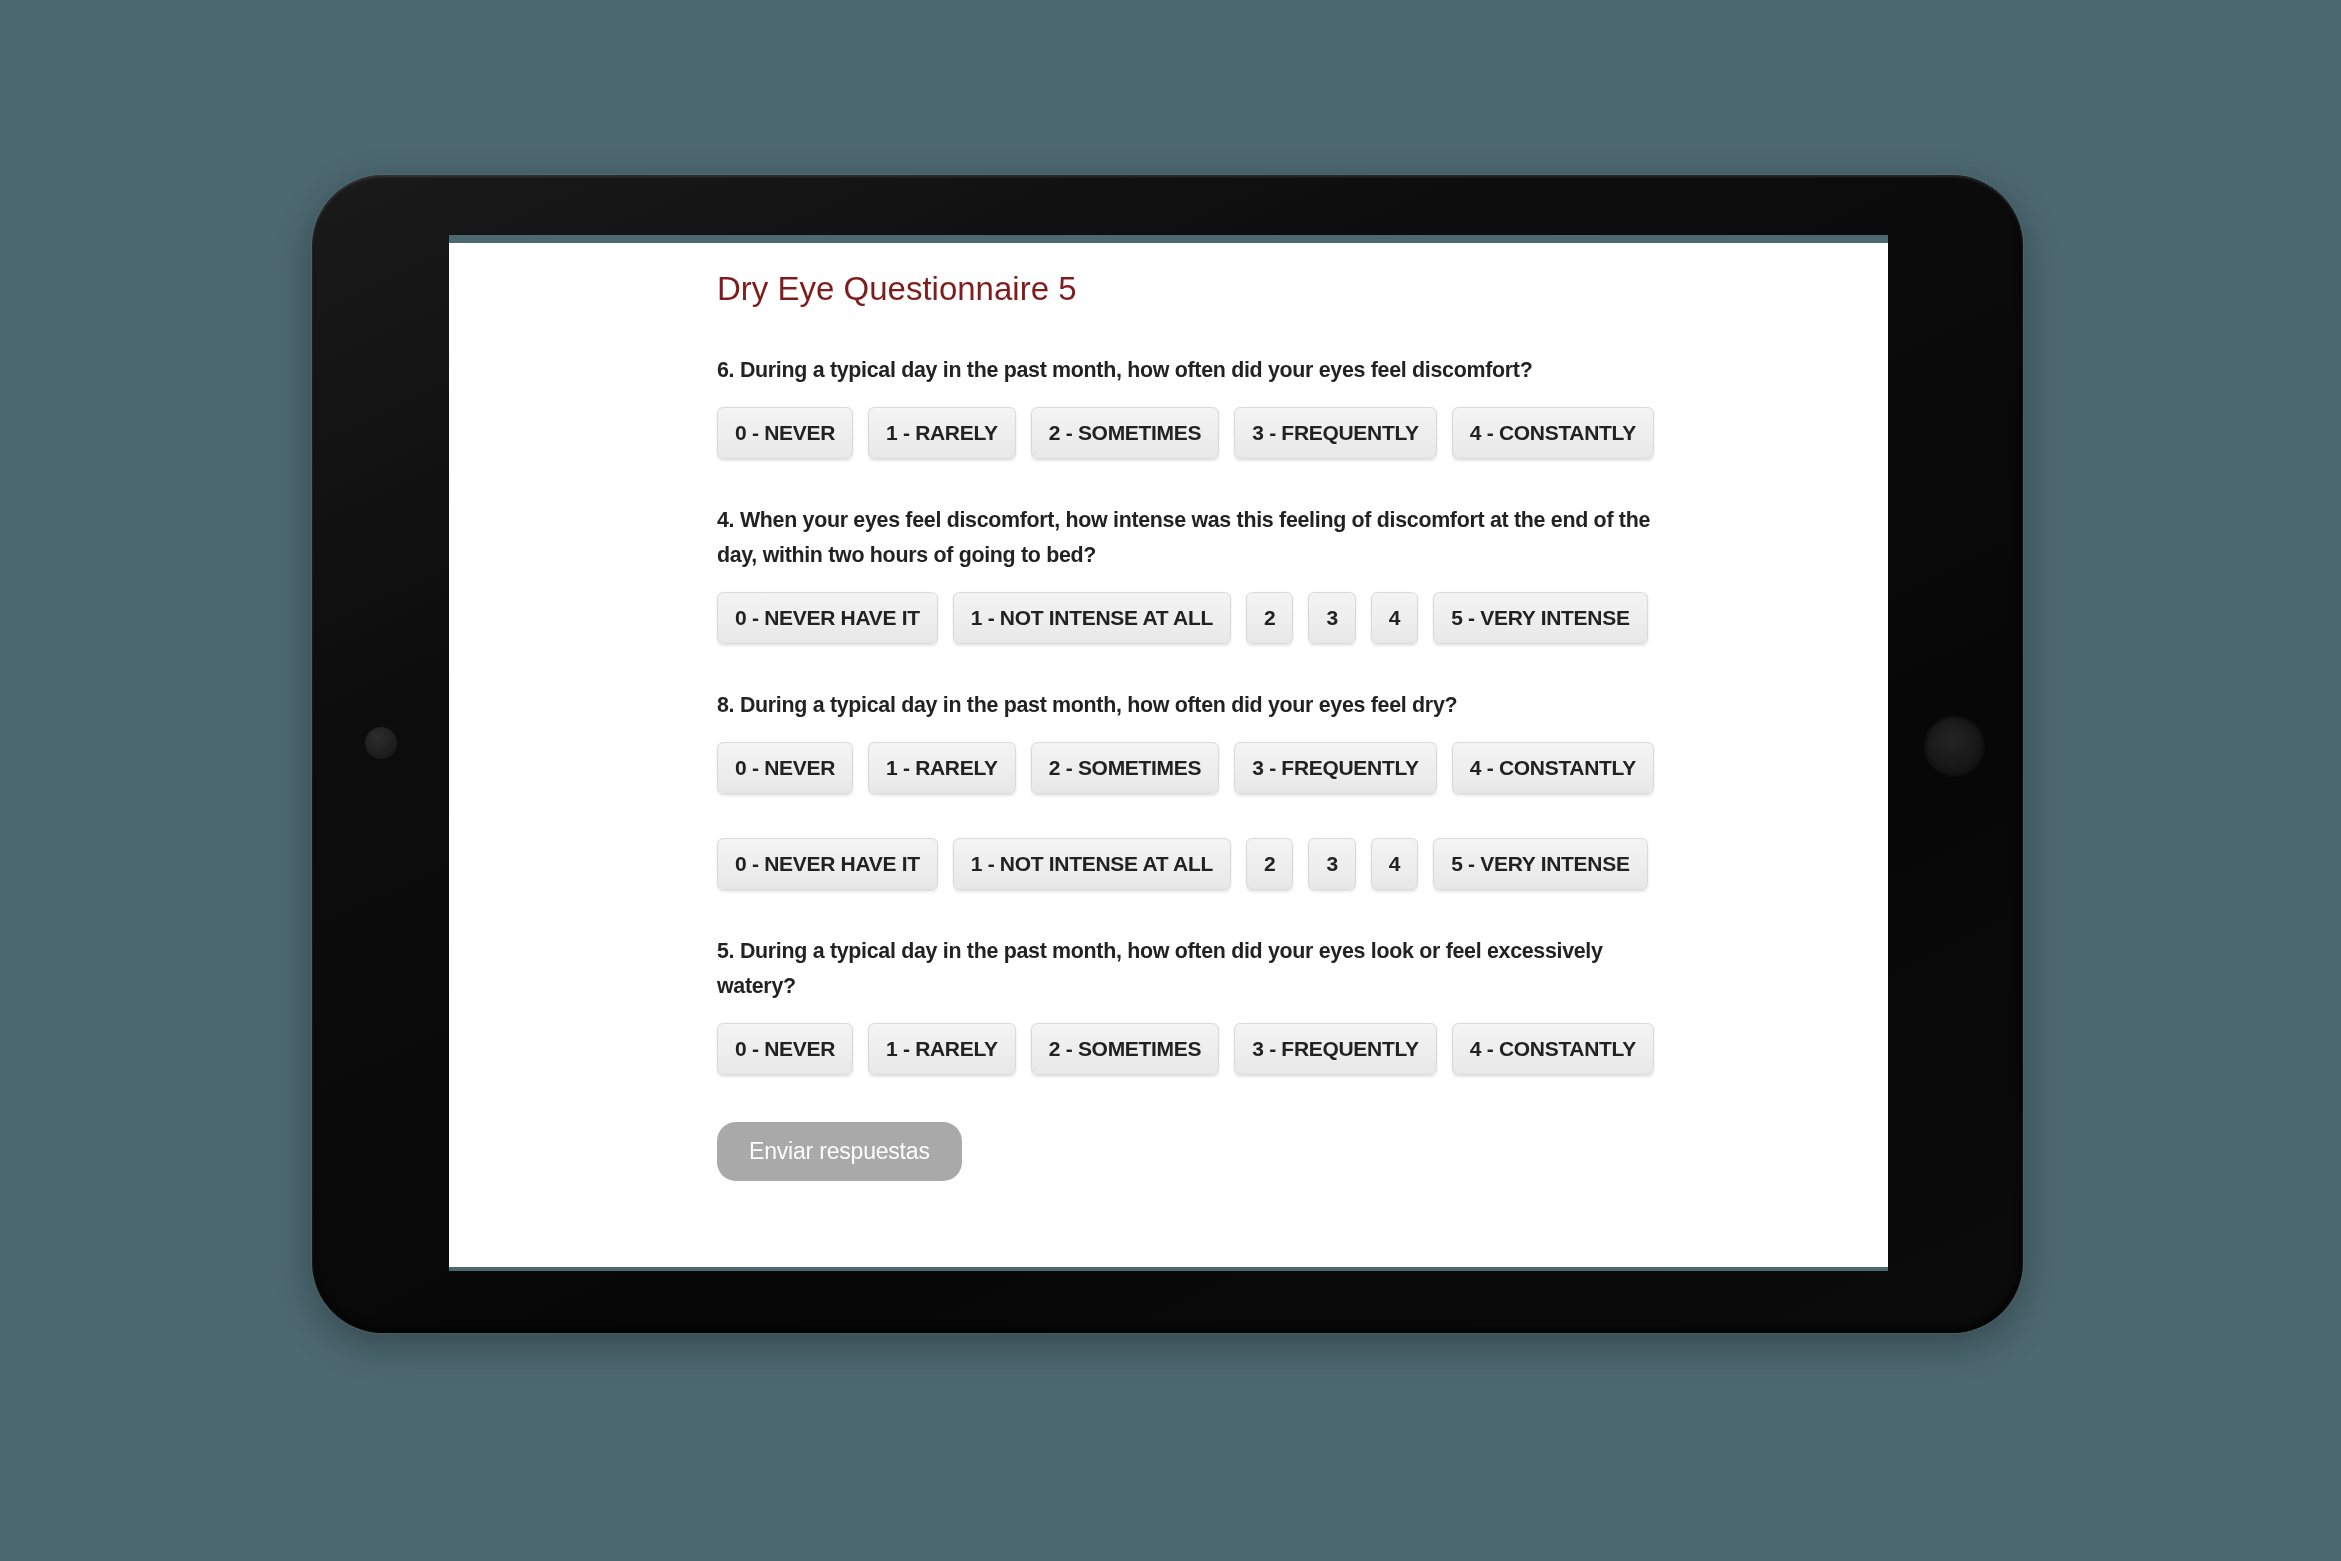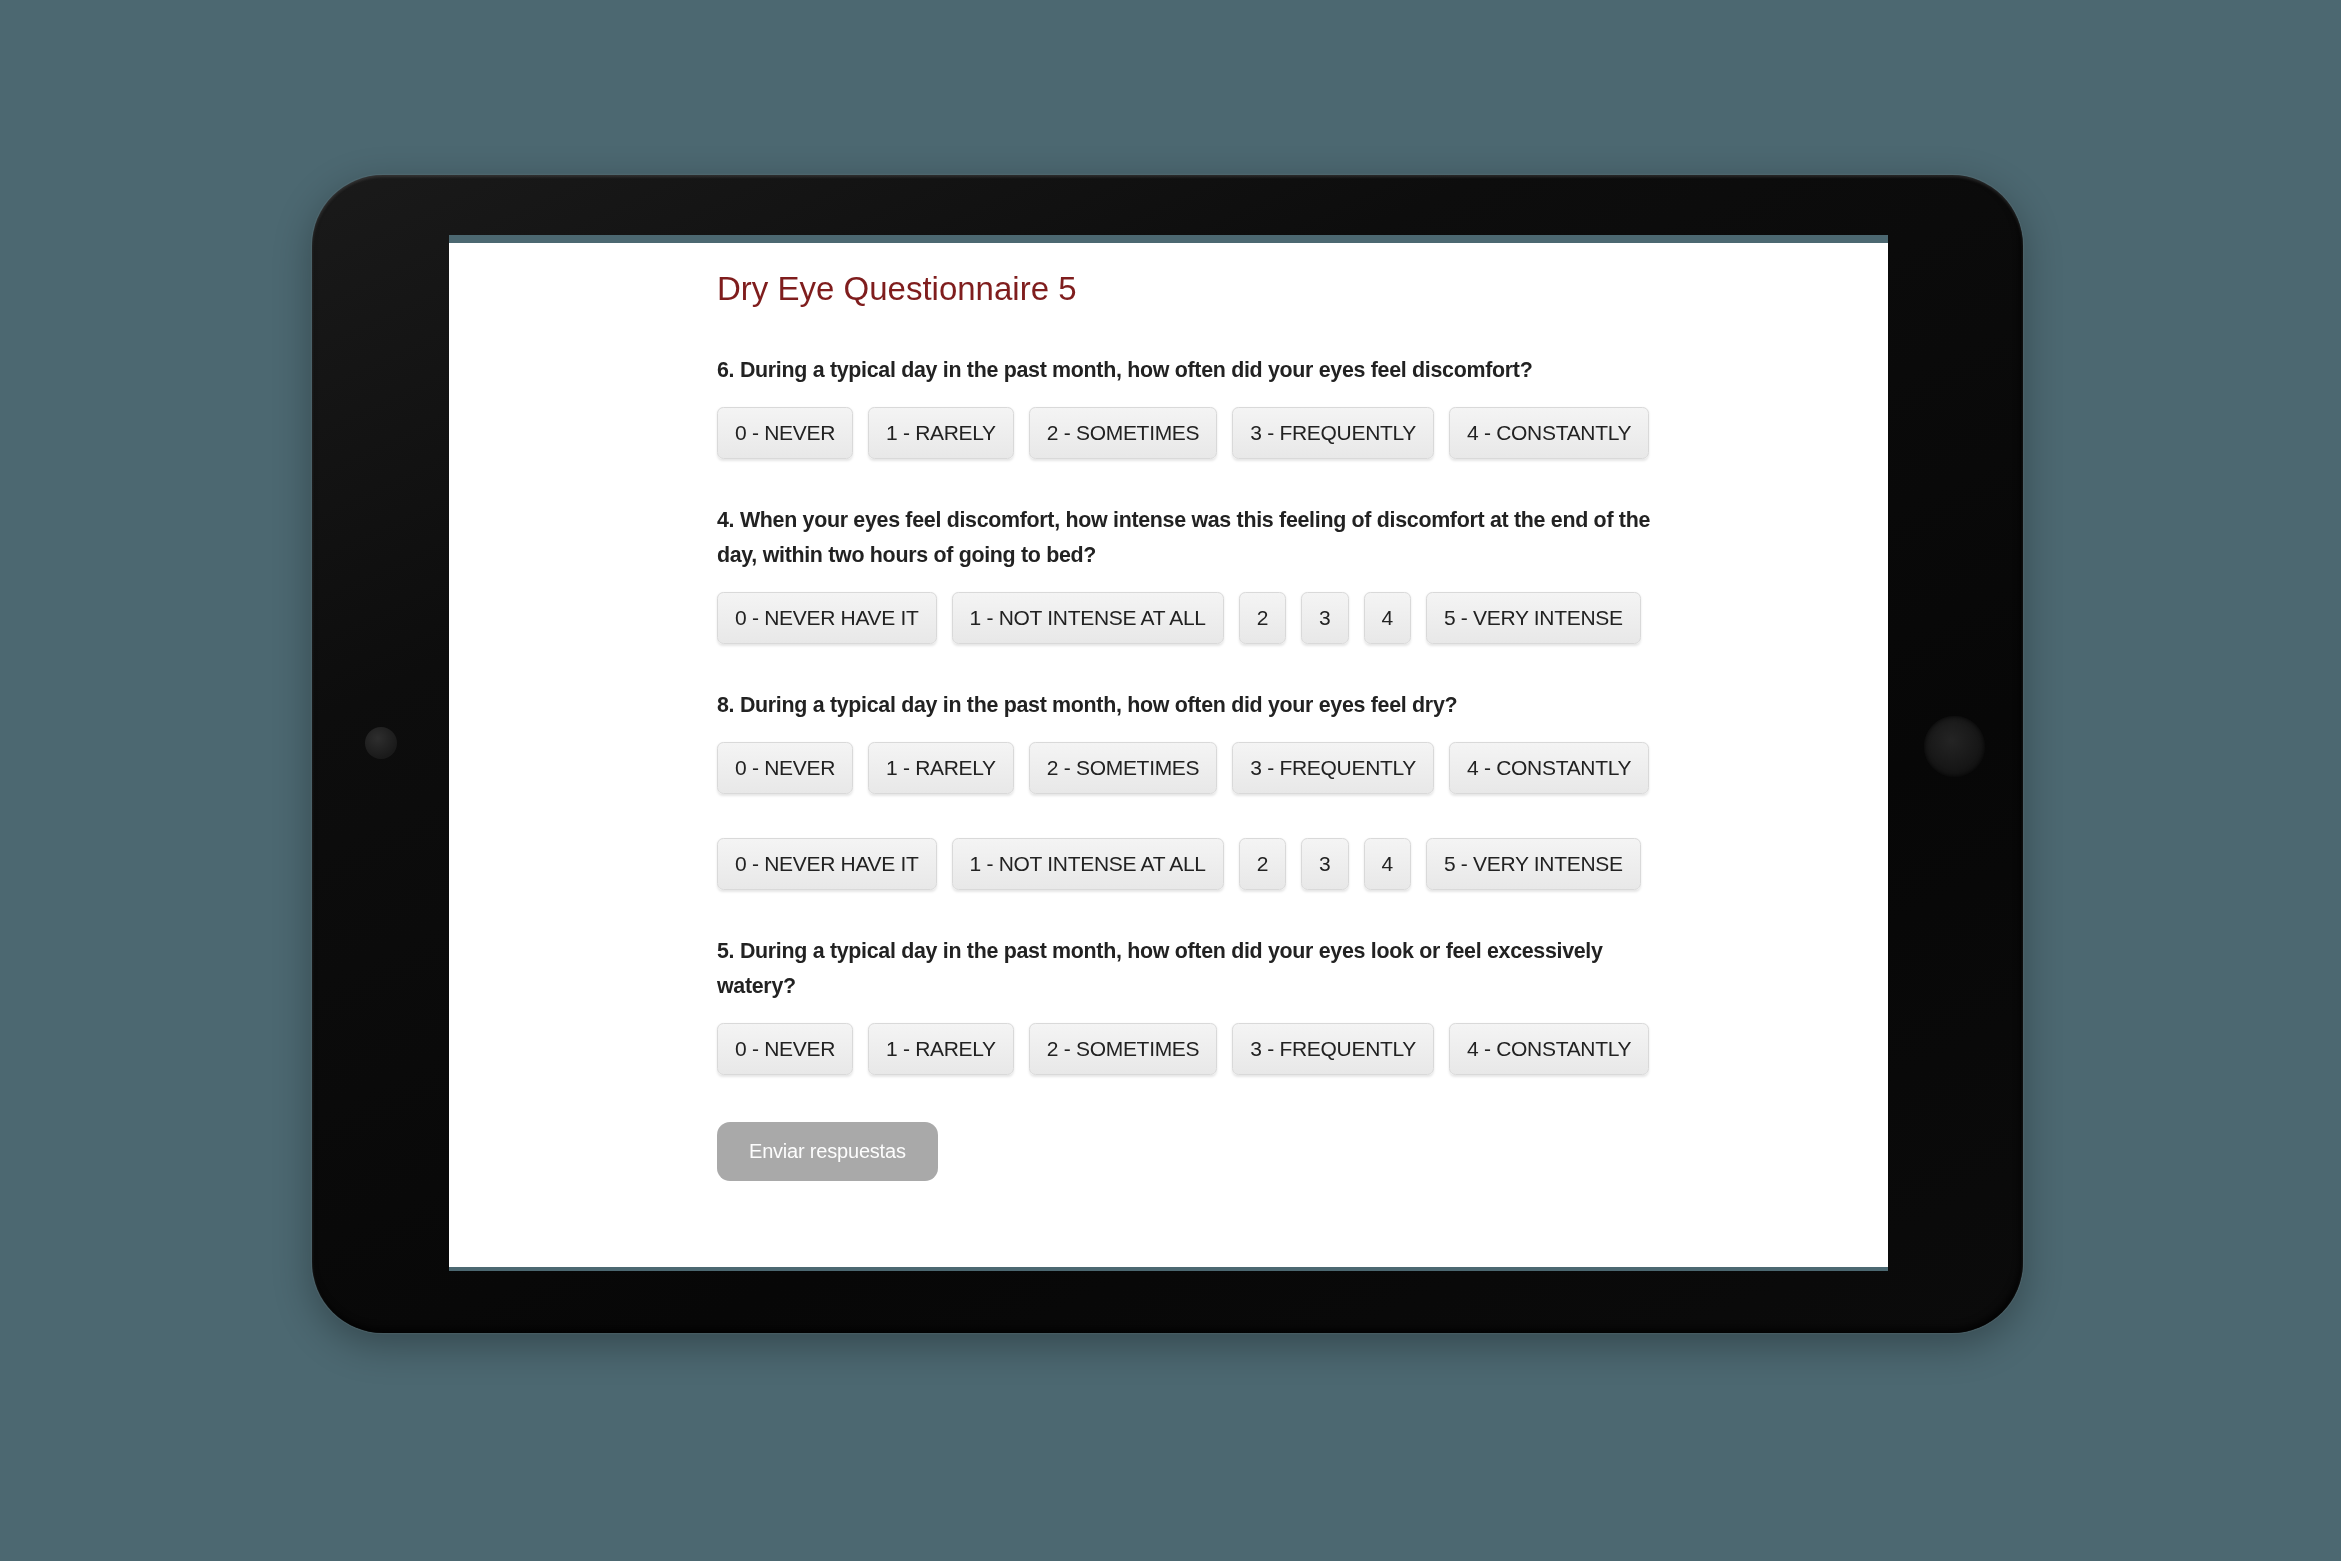--- a/index.html
+++ b/index.html
@@ -95,44 +95,44 @@
     flex-wrap: nowrap;
     align-items: stretch;
   }
   .opt {
     display: flex;
     align-items: center;
     height: 52px;
     padding: 0 17px;
     font-family: inherit;
     font-size: 21px;
-    font-weight: 400;
+    font-weight: 700;
     letter-spacing: -0.3px;
     color: #222222;
     background: linear-gradient(#f4f4f4, #e8e8e8);
     border: 1.3px solid #d9d9d9;
     border-radius: 6.3px;
     box-shadow: 0 1.9px 2.5px rgba(0,0,0,0.10);
     box-sizing: border-box;
     white-space: nowrap;
     cursor: pointer;
   }
   .submit {
     display: inline-block;
     margin: 47px 0 0 0;
     height: 59px;
     padding: 0 32px;
     font-family: inherit;
-    font-size: 20px;
+    font-size: 23px;
     font-weight: 400;
     letter-spacing: -0.2px;
     color: #fdfdfd;
     background: #a9a9a9;
     border: none;
-    border-radius: 13px;
+    border-radius: 19px;
     cursor: pointer;
   }
 </style>
 </head>
 <body>
 
 <div class="stage">
   <div class="tablet">
     <div class="camera"></div>
     <div class="home"></div>

